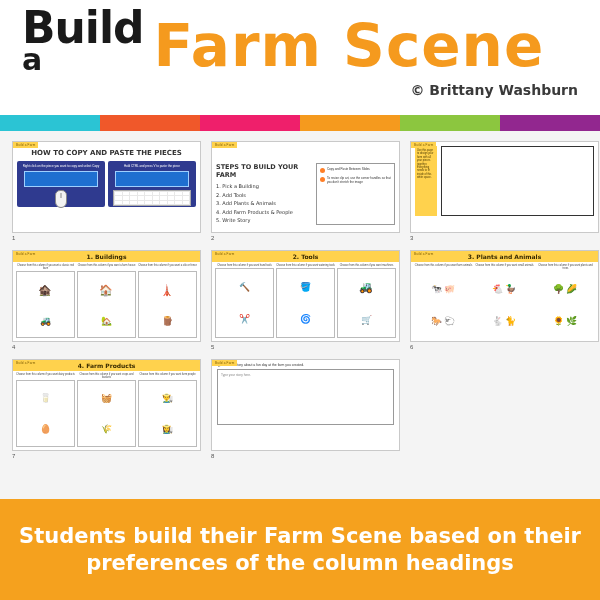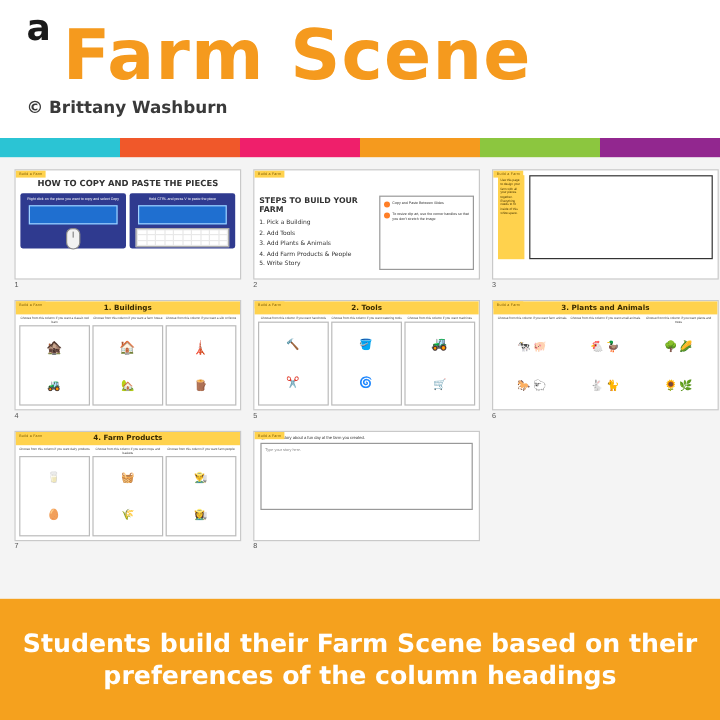--- a/index.html
+++ b/index.html
@@ -46,20 +46,21 @@
   .farm-scene {
     font-family: "DejaVu Sans", sans-serif;
     font-weight: bold;
     font-size: 58px;
     color: #f59a1e;
     letter-spacing: 1px;
     padding-top: 6px;
     text-shadow: 1px 1px 0 #fff;
   }
   .byline {
+    text-align: right;
     font-family: "DejaVu Sans", sans-serif;
     font-weight: bold;
     font-size: 14px;
     color: #3a3a3a;
     margin-top: 2px;
     padding-right: 8px;
   }
 
   
   .color-bar { display: flex; height: 16px; width: 100%; }
@@ -290,20 +291,21 @@
     color: #ffffff;
     text-align: center;
   }
 </style>
 </head>
 <body>
 
 <div class="header">
   <div class="title-row">
     <div class="build-a">
+      <span class="build-word">Build</span>
       <span class="a-word">a</span>
     </div>
     <div class="farm-scene">Farm Scene</div>
   </div>
   <div class="byline">© Brittany Washburn</div>
 </div>
 
 <div class="color-bar">
   <span style="background:#2bc4d4"></span>
   <span style="background:#f0582a"></span>

